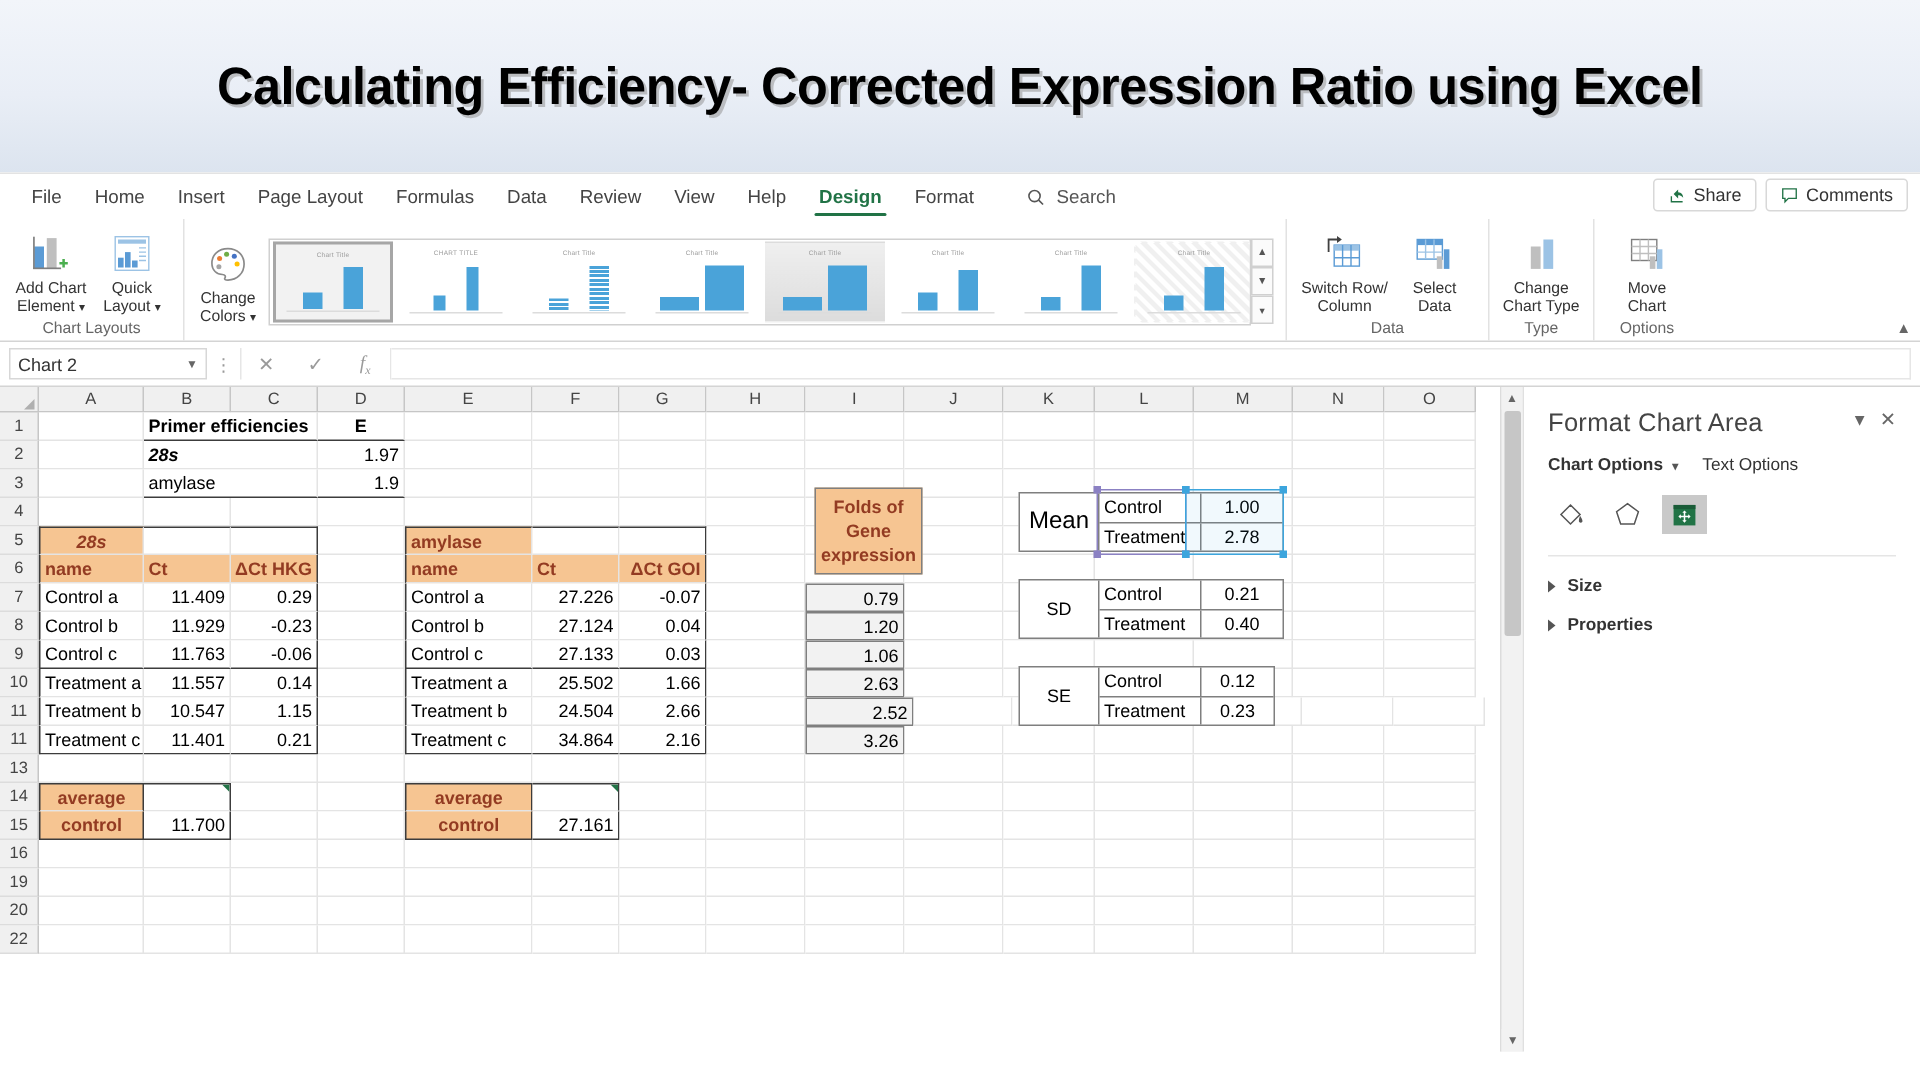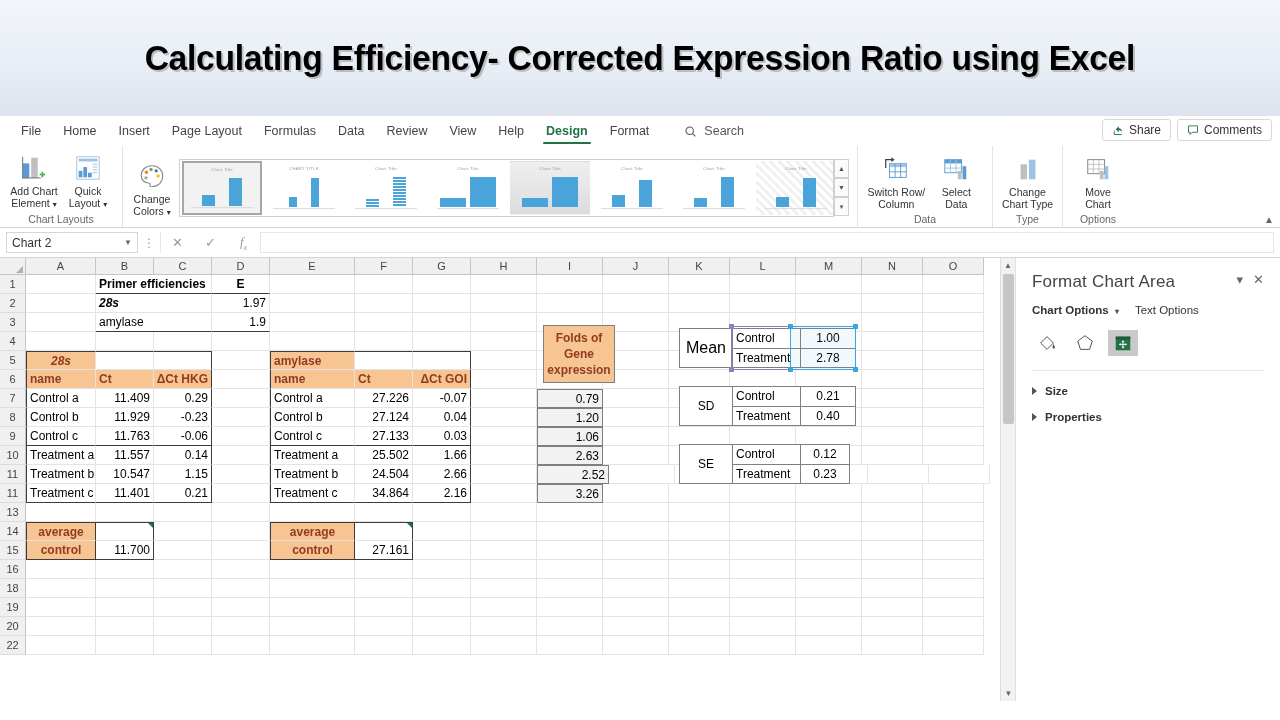--- a/index.html
+++ b/index.html
@@ -774,38 +774,20 @@
           <div class="cell" style="width:66px"></div>
           <div class="cell" style="width:66px"></div>
           <div class="cell" style="width:66px"></div>
           <div class="cell" style="width:61px"></div>
           <div class="cell" style="width:66px"></div>
           <div class="cell" style="width:66px"></div>
           <div class="cell" style="width:61px"></div>
           <div class="cell" style="width:61px"></div>
       </div>
       <div class="grid-row" style="height:19px">
-        <div class="rh">18</div>
-        <div class="cell" style="width:70px"></div>
-          <div class="cell" style="width:58px"></div>
-          <div class="cell" style="width:58px"></div>
-          <div class="cell" style="width:58px"></div>
-          <div class="cell" style="width:85px"></div>
-          <div class="cell" style="width:58px"></div>
-          <div class="cell" style="width:58px"></div>
-          <div class="cell" style="width:66px"></div>
-          <div class="cell" style="width:66px"></div>
-          <div class="cell" style="width:66px"></div>
-          <div class="cell" style="width:61px"></div>
-          <div class="cell" style="width:66px"></div>
-          <div class="cell" style="width:66px"></div>
-          <div class="cell" style="width:61px"></div>
-          <div class="cell" style="width:61px"></div>
-      </div>
-      <div class="grid-row" style="height:19px">
         <div class="rh">19</div>
         <div class="cell" style="width:70px"></div>
           <div class="cell" style="width:58px"></div>
           <div class="cell" style="width:58px"></div>
           <div class="cell" style="width:58px"></div>
           <div class="cell" style="width:85px"></div>
           <div class="cell" style="width:58px"></div>
           <div class="cell" style="width:58px"></div>
           <div class="cell" style="width:66px"></div>
           <div class="cell" style="width:66px"></div>

